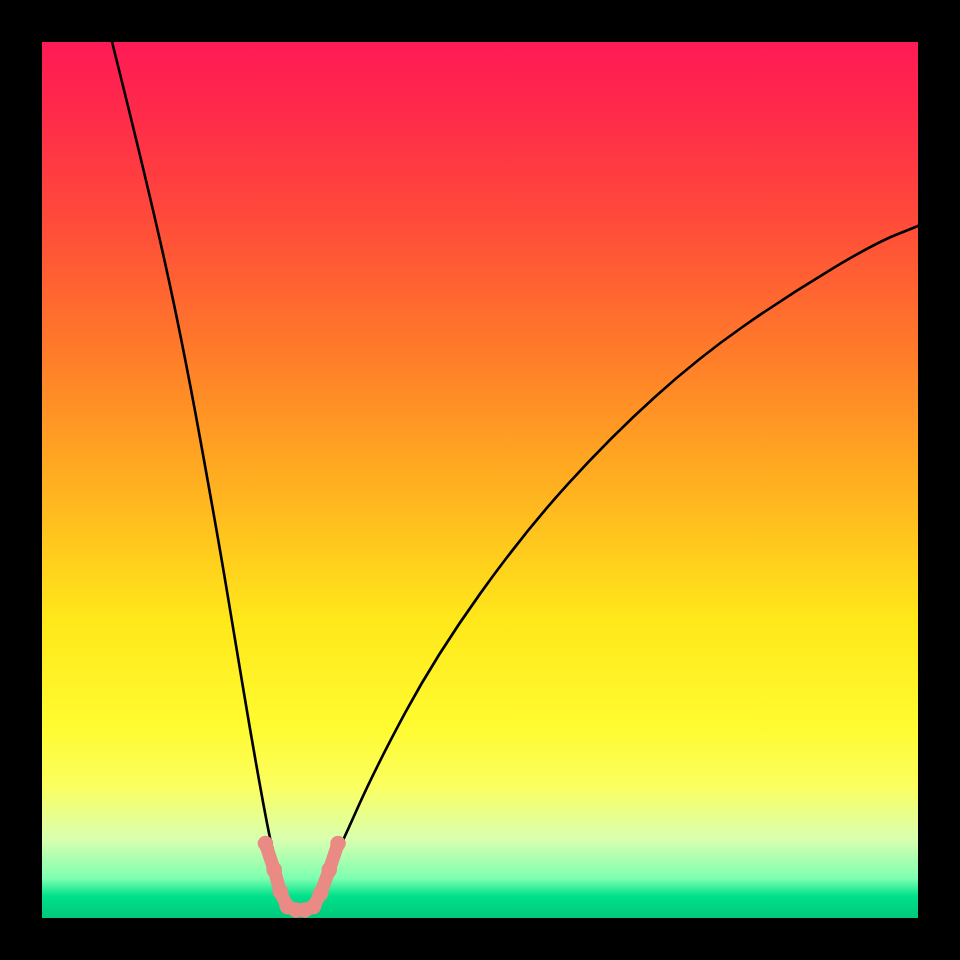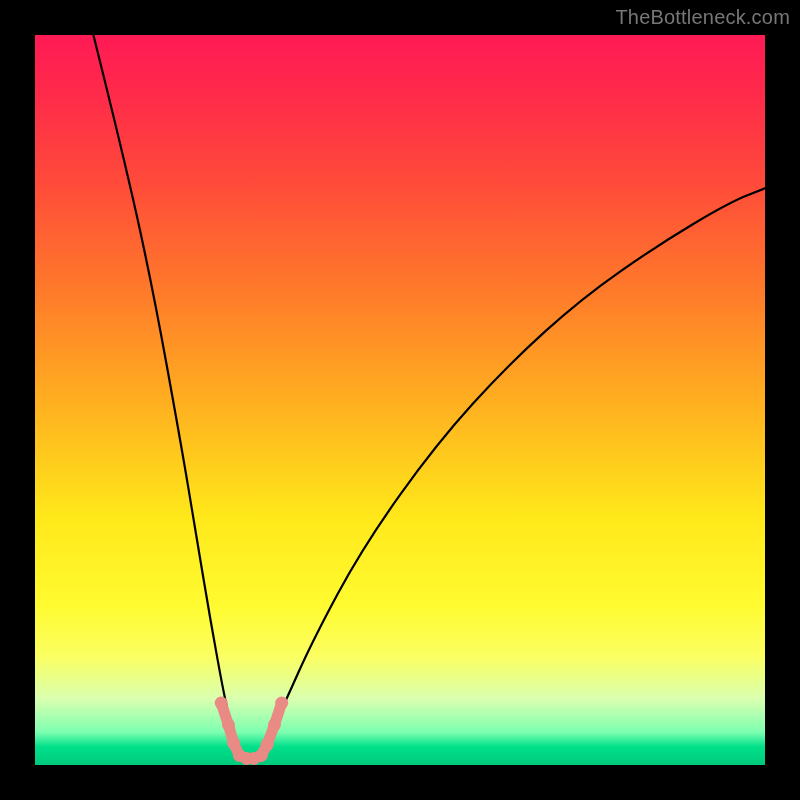--- a/index.html
+++ b/index.html
@@ -94,14 +94,13 @@
           <circle cx="204.4" cy="720.5" r="6.5" class="marker"></circle>
           <circle cx="211.7" cy="723.4" r="6.5" class="marker"></circle>
           <circle cx="219.0" cy="723.4" r="6.5" class="marker"></circle>
           <circle cx="226.3" cy="720.5" r="6.5" class="marker"></circle>
           <circle cx="232.1" cy="709.6" r="6.5" class="marker"></circle>
           <circle cx="239.4" cy="689.9" r="6.5" class="marker"></circle>
           <circle cx="246.7" cy="668.0" r="6.5" class="marker"></circle>
         </g>
     </svg>
   </div>
-  <div class="watermark">TheBottleneck.com</div>
 </div>
 
 </body></html>

